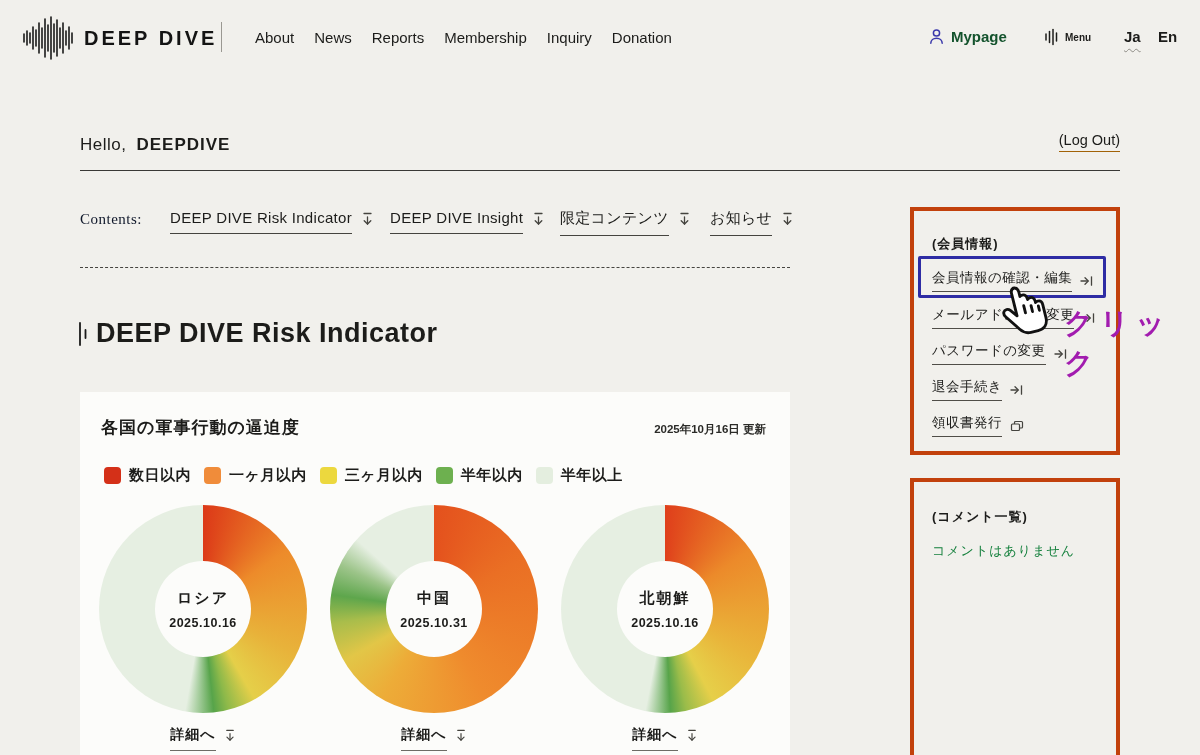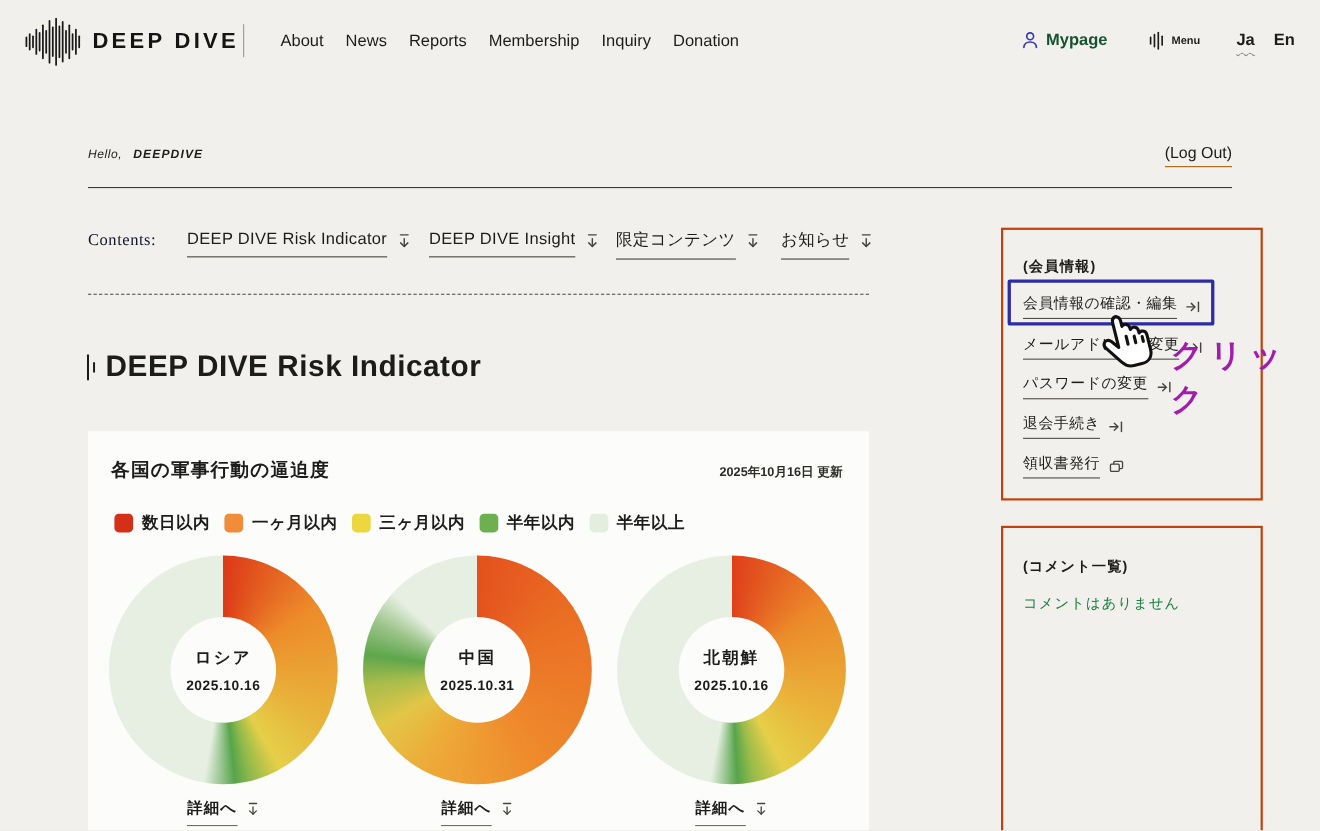--- a/index.html
+++ b/index.html
@@ -20,21 +20,21 @@
   .main-nav span { cursor:pointer; }
   .mypage { left:928px; top:28px; display:flex; align-items:center; gap:6px;
             color:#14532d; font-size:15px; font-weight:600; cursor:pointer; }
   .menu-btn { left:1044px; top:28px; display:flex; align-items:center; gap:7px;
               font-size:10px; font-weight:600; cursor:pointer; }
   .lang { top:28px; font-size:15px; font-weight:600; cursor:pointer; }
   .lang-ja { left:1124px; text-decoration:underline wavy #8f8d86 1px; text-underline-offset:6px; }
   .lang-en { left:1158px; }
 
   
-  .greeting { left:80px; top:135px; font-size:11px; letter-spacing:.5px;font-style:italic; }
+  .greeting { left:80px; top:135px; font-size:17px; letter-spacing:.5px; }
   .greeting b { font-weight:600; margin-left:10px; letter-spacing:1px; }
   .logout { top:132px; right:80px; font-size:14.5px; padding-bottom:3px;
             border-bottom:1px solid #a16207; cursor:pointer; }
   .rule { left:80px; top:170px; width:1040px; height:1px; background:#3a3936; }
 
   
   .contents-label { left:80px; top:211px; font-size:15px; color:#0f172a; letter-spacing:.5px;font-family:Liberation Serif, serif; }
   .c-link { top:209px; display:flex; align-items:flex-start; gap:9px; cursor:pointer; }
   .c-link .txt { font-size:15px; font-weight:500; letter-spacing:.3px;
                  padding-bottom:7px; border-bottom:1px solid #45443f; }
@@ -58,21 +58,21 @@
           display:flex; flex-direction:column; align-items:center; justify-content:center; gap:8px; }
   .hole .country { font-size:15px; font-weight:700; letter-spacing:2px; }
   .hole .date { font-size:12.5px; font-weight:600; letter-spacing:.5px; }
   .detail-row { top:334px; width:208px; display:flex; justify-content:center; }
   .detail-link { display:flex; align-items:flex-start; gap:8px; cursor:pointer; }
   .detail-link .txt { font-size:14px; font-weight:600; letter-spacing:1px;
                       padding-bottom:6px; border-bottom:1.5px solid #6d6c66; }
   .detail-link svg { margin-top:3px; }
 
   
-  .side-box { width:238px; border:2px solid #c2410c; background:transparent;padding-left:12px; }
+  .side-box { width:210px; border:4px solid #c2410c; background:transparent;padding-left:12px; }
   .member-box { left:910px; top:207px; height:248px; }
   .comment-box { left:910px; top:478px; height:300px; }
   .box-title { left:18px; font-size:13px; font-weight:700; letter-spacing:1px; }
   .s-link { left:18px; display:flex; align-items:center; gap:8px; cursor:pointer; }
   .s-link .txt { font-size:13.5px; letter-spacing:.5px; padding-bottom:4px;
                  border-bottom:1px solid #4f4d48; }
   .highlight-box { left:4px; top:45px; width:188px; height:42px;
                    border:3px solid #2e2ca4; border-radius:2px; z-index:4; }
   .comment-empty { left:18px; top:60px; font-size:13px; color:#15803d; letter-spacing:1px; }
 

